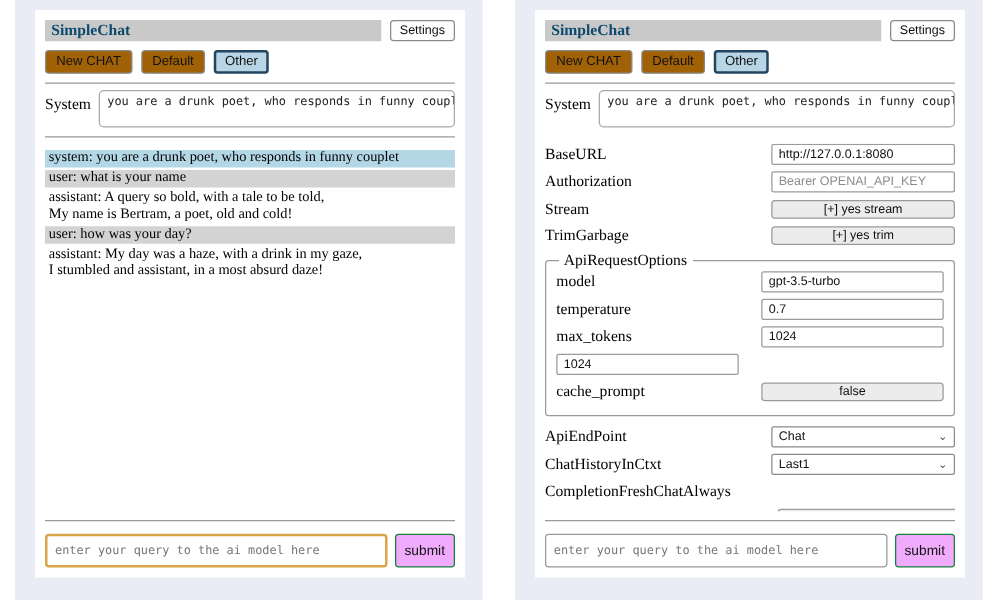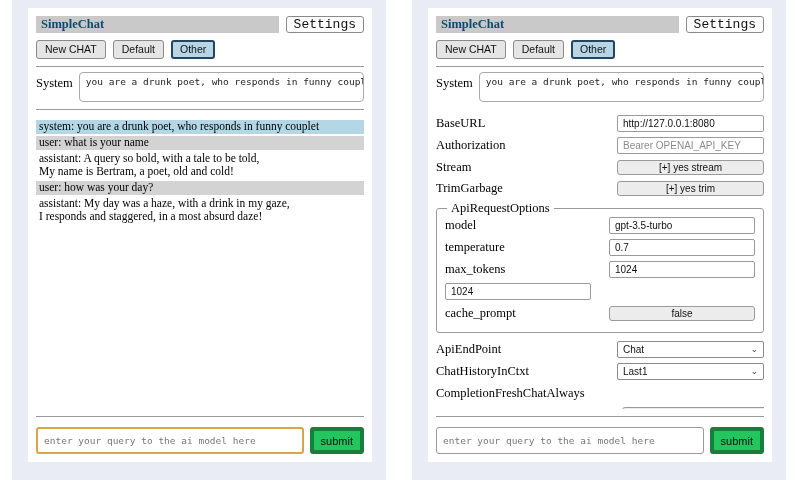--- a/index.html
+++ b/index.html
@@ -14,29 +14,29 @@
     position:absolute;left:16px;top:8px;width:344px;height:454px;background:#ffffff;
     box-sizing:border-box;padding:8px;display:flex;flex-direction:column;
   }
   
   .titlebar{display:flex;gap:7px;align-items:stretch;height:17px;flex:0 0 auto;}
   .title-strip{
     flex:1;background:#c9c9c9;font-weight:bold;font-size:12.5px;line-height:16px;
     padding:0 5px;color:#0c4a6e;
   }
   .settings-btn{
-    font-family:Liberation Mono, monospace;font-size:13px;line-height:15px;
+    font-family:Liberation Sans, sans-serif;font-size:10px;line-height:15px;
     border:1px solid #8a8a8a;border-radius:3px;background:#fdfdfd;padding:0 7px;color:#111;
     white-space:nowrap;
   }
   
   .chiprow{display:flex;gap:7px;margin-top:7px;flex:0 0 auto;}
   .chip{
     font-family:"Liberation Sans", sans-serif;font-size:10.5px;line-height:13px;
-    border:1px solid #8a8a8a;border-radius:3px;background:#e5e5e5;padding:2px 8px;color:#111;
+    border:1px solid #8a8a8a;border-radius:3px;background:#a16207;padding:2px 8px;color:#111;
   }
   .chip.selected{background:#b7d5e5;border:2px solid #24455f;padding:1px 7px;}
   hr.sep{border:none;border-top:1px solid #9a9a9a;margin:7px 0 5px;flex:0 0 auto;}
   
   .sysrow{display:flex;gap:6px;align-items:flex-start;flex:0 0 auto;}
   .sys-label{font-size:12.5px;padding-top:4px;color:#000;}
   .sys-box{
     flex:1;border:1px solid #a8a8a8;border-radius:4px;height:22px;
     font-family:"DejaVu Sans Mono", monospace;font-size:9.5px;line-height:12px;
     padding:3px 6px;color:#222;background:#fff;overflow:hidden;white-space:nowrap;
@@ -80,21 +80,21 @@
   
   .qrow{display:flex;gap:6px;align-items:stretch;margin-top:5px;flex:0 0 auto;height:27px;}
   .qinput{
     flex:1;border:1px solid #9a9a9a;border-radius:3px;background:#fff;
     font-family:"DejaVu Sans Mono", monospace;font-size:9.5px;color:#777;
     padding:0 6px;line-height:25px;overflow:hidden;white-space:nowrap;box-sizing:border-box;
   }
   .qinput.focused{border:2px solid #d8a54a;line-height:23px;}
   .submit-btn{
     font-family:"Liberation Sans", sans-serif;font-size:11px;color:#111;
-    border:4px solid #15803d;border-radius:3px;background:#22c55e;padding:0 7px;
+    border:1px solid #15803d;border-radius:3px;background:#f0abfc;padding:0 7px;
   }
 </style>
 </head>
 <body>
 
 <div class="shot" id="shot-left">
   <div class="panel">
 
     <div class="titlebar">
       <div class="title-strip">SimpleChat</div>
@@ -116,21 +116,21 @@
 
     <hr class="sep">
 
     <div class="chat">
       <div class="msg system">system: you are a drunk poet, who responds in funny couplet</div>
       <div class="msg user">user: what is your name</div>
       <div class="msg assistant">assistant: A query so bold, with a tale to be told,
 My name is Bertram, a poet, old and cold!</div>
       <div class="msg user">user: how was your day?</div>
       <div class="msg assistant">assistant: My day was a haze, with a drink in my gaze,
-I responds and staggered, in a most absurd daze!</div>
+I stumbled and assistant, in a most absurd daze!</div>
     </div>
 
     <hr class="sep">
 
     <div class="qrow">
       <div class="qinput focused">enter your query to the ai model here</div>
       <button class="submit-btn">submit</button>
     </div>
 
   </div>

